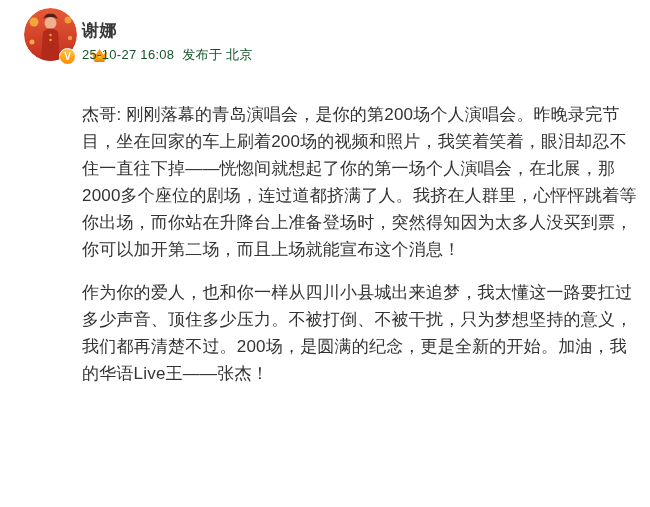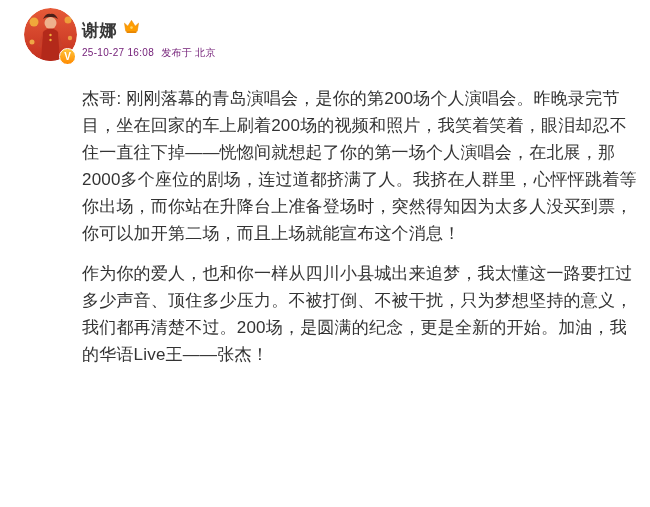--- a/index.html
+++ b/index.html
@@ -27,43 +27,43 @@
     width: 15px; height: 15px;
     background: linear-gradient(180deg, #ffc53b, #ff8a00);
     border: 1.5px solid #ffffff;
     border-radius: 50%;
     color: #ffffff; font-size: 10px; font-weight: bold;
     line-height: 15px; text-align: center;
     box-sizing: content-box;
   }
   .user-line {
     position: absolute; left: 82px; top: 19px;
-    display: flex; align-items: flex-start; gap: 6px;
+    display: flex; align-items: center; gap: 6px; flex-direction: column;
   }
   .name {
     font-size: 17px; font-weight: bold; color: #383838;
     letter-spacing: 0.5px; cursor: pointer;
   }
   .crown { display: block; }
   .meta {
     position: absolute; left: 82px; top: 46px;
-    font-size: 10px; color: #701a75; letter-spacing: 0.3px;
+    font-size: 13px; color: #14532d; letter-spacing: 0.3px;
   }
   .meta span { margin-right: 4px; }
 
   
   .content {
     margin: 0 13px 0 82px;
     padding-top: 23px;
     font-size: 17px;
     line-height: 27px;
     color: #333333;
     letter-spacing: 0.2px;
   }
-  .content p { margin: 0 0 13px 0; }
+  .content p { margin: 16px 0 13px 0; }
   .content p:last-child { margin-bottom: 0; }
 </style>
 </head>
 <body>
 
 <div class="post">
 
   <div class="header">
 
     <div class="avatar-wrap">

